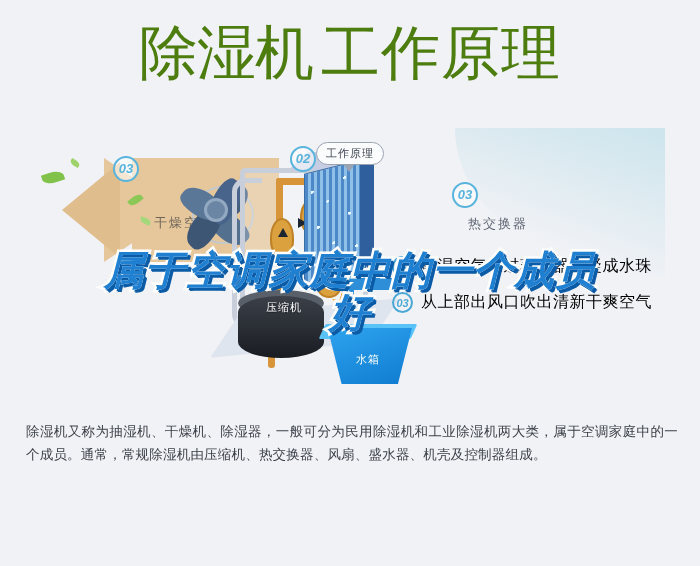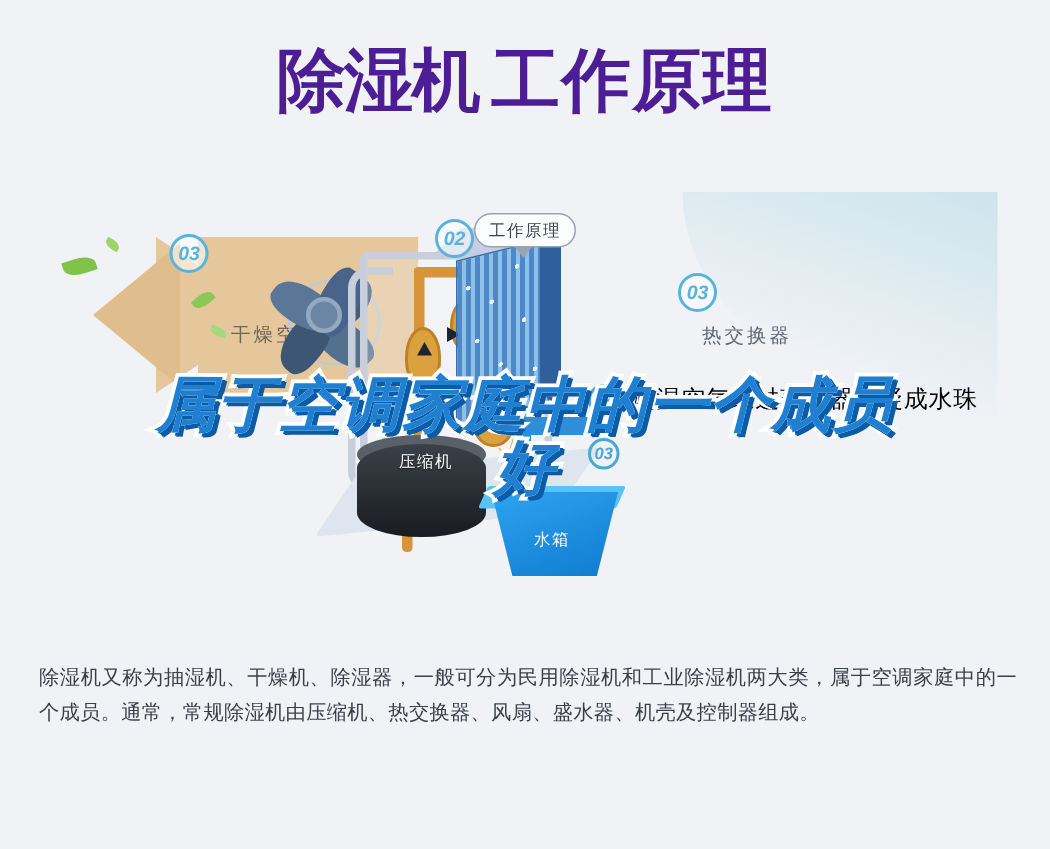--- a/index.html
+++ b/index.html
@@ -19,23 +19,23 @@
   
   .header {
     position: absolute;
     left: 0; top: 18px;
     width: 700px;
     text-align: center;
     height: 80px;
   }
   .header-title {
     display: inline-block;
-    font-size: 46px;
-    font-weight: bold;
-    color: #4c1d95;
+    font-size: 59px;
+    font-weight: normal;
+    color: #4d7c0f;
     letter-spacing: 1px;
     line-height: 70px;
     white-space: nowrap;
   }
   .title-part-a { letter-spacing: -1px; }
   .title-part-b { margin-left: 8px; letter-spacing: 1px; }
 
   
   .stage {
     position: absolute;
@@ -352,21 +352,21 @@
     text-shadow:
       0 0 0 #fff,
       2px 2px 0 #0b5ba6,
       3px 3px 0 #0b5ba6;
   }
   .overlay-line.l2 { margin-top: -2px; }
 
   
   .copy {
     position: absolute;
-    left: 26px; top: 440px;
+    left: 26px; top: 420px;
     width: 652px;
   }
   .copy p {
     font-size: 13.5px;
     line-height: 23px;
     color: #3a3f47;
     letter-spacing: 0.2px;
     text-align: justify;
   }
   .copy p.second { margin-top: 18px; }
@@ -471,20 +471,21 @@
     <div class="diagram-caption cap-humid" style="top:97px;">热交换器</div>
   </div>
 
   <div class="bullets">
     <div class="bullet-row">
       <div class="bullet-badge">02</div>
       <div class="bullet-text">潮湿空气经过蒸发器冷凝成水珠</div>
     </div>
     <div class="bullet-row">
       <div class="bullet-badge">03</div>
+      <div class="bullet-text">从上部出风口吹出清新干爽空气</div>
     </div>
   </div>
 
   <div class="overlay-headline">
     <span class="overlay-line l1">属于空调家庭中的一个成员</span>
     <span class="overlay-line l2">好</span>
   </div>
 
   <div class="copy">
     <p class="first">除湿机又称为抽湿机、干燥机、除湿器，一般可分为民用除湿机和工业除湿机两大类，属于空调家庭中的一个成员。通常，常规除湿机由压缩机、热交换器、风扇、盛水器、机壳及控制器组成。</p>

